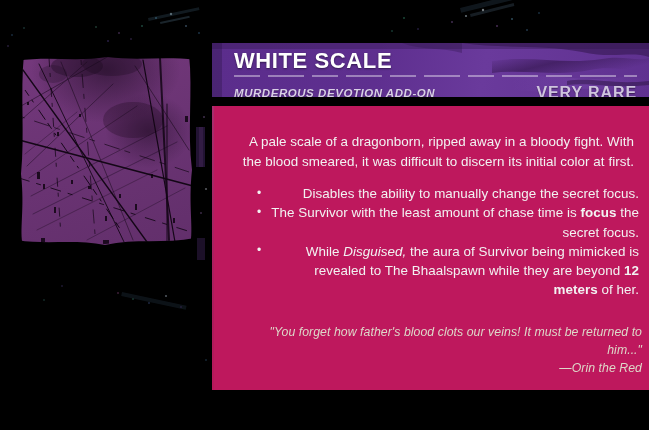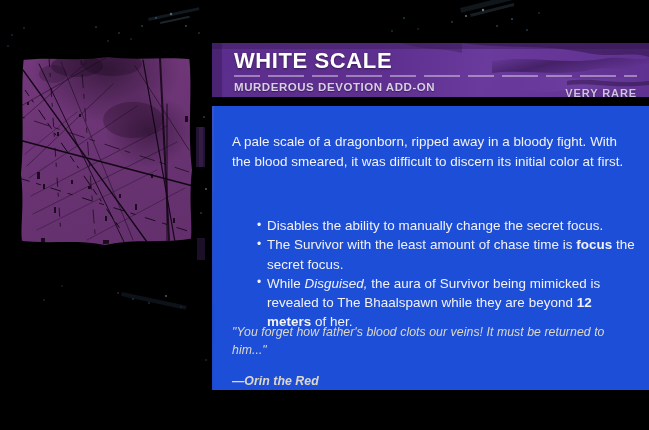--- a/index.html
+++ b/index.html
@@ -96,50 +96,52 @@
       rgba(255,255,255,.72) 34px,
       rgba(255,255,255,.72) 70px,
       rgba(255,255,255,0) 70px,
       rgba(255,255,255,0) 78px
     );
     opacity: .55;
   }
   #banner-subtitle {
     position: absolute;
     left: 22px;
-    top: 36px;
+    top: 42px;
     color: #d9cfe6;
     font-size: 11.5px;
     font-weight: bold;
+    font-style: italic;
     letter-spacing: .55px;
     line-height: 16px;
     white-space: nowrap;
     text-shadow: 0 1px 1px rgba(0,0,0,.4);
   }
   #banner-rarity {
     position: absolute;
     right: 12px;
     top: 42px;
     color: #cfc4de;
-    font-size: 11px;
+    font-size: 16px;
     font-weight: bold;
     letter-spacing: .9px;
     line-height: 16px;
     white-space: nowrap;
     text-shadow: 0 1px 1px rgba(0,0,0,.4);
   }
 
   
   #card-body {
     position: absolute;
     left: 212px;
     top: 106px;
     width: 437px;
     height: 284px;
-    background: #1d4ed8;
+    background: #be185d;
+    text-align: right;
   }
   #body-accent {
     position: absolute;
     left: 0;
     top: 0;
     width: 2px;
     height: 284px;
     background: linear-gradient(to bottom,
       rgba(120,95,150,.30) 0%,
       rgba(90,70,115,.22) 40%,
@@ -154,21 +156,21 @@
     width: 402px;
     color: #f2f2f2;
     font-size: 13.4px;
     line-height: 19.3px;
     letter-spacing: .05px;
   }
 
   #bullet-list {
     position: absolute;
     left: 45px;
-    top: 110px;
+    top: 78px;
     width: 382px;
     margin: 0;
     padding: 0;
     list-style: none;
   }
   #bullet-list li {
     position: relative;
     padding-left: 10px;
     color: #f2f2f2;
     font-size: 13.4px;
@@ -194,22 +196,21 @@
     top: 218px;
     width: 410px;
     color: #ded8c9;
     font-size: 12.3px;
     font-style: italic;
     line-height: 17.5px;
     letter-spacing: .05px;
   }
   #flavor-author {
     display: block;
-    margin-top: 14px;
-    font-weight: bold;
+    margin-top: 1px;
   }
 </style>
 </head>
 <body>
 
 <div id="card-root">
 
   <svg class="noise-layer" width="649" height="430" viewBox="0 0 649 430" xmlns="http://www.w3.org/2000/svg">
     <g opacity="0.75">
       <rect x="148" y="18" width="52" height="3" fill="#1d2a33" transform="rotate(-12 148 18)"></rect>

